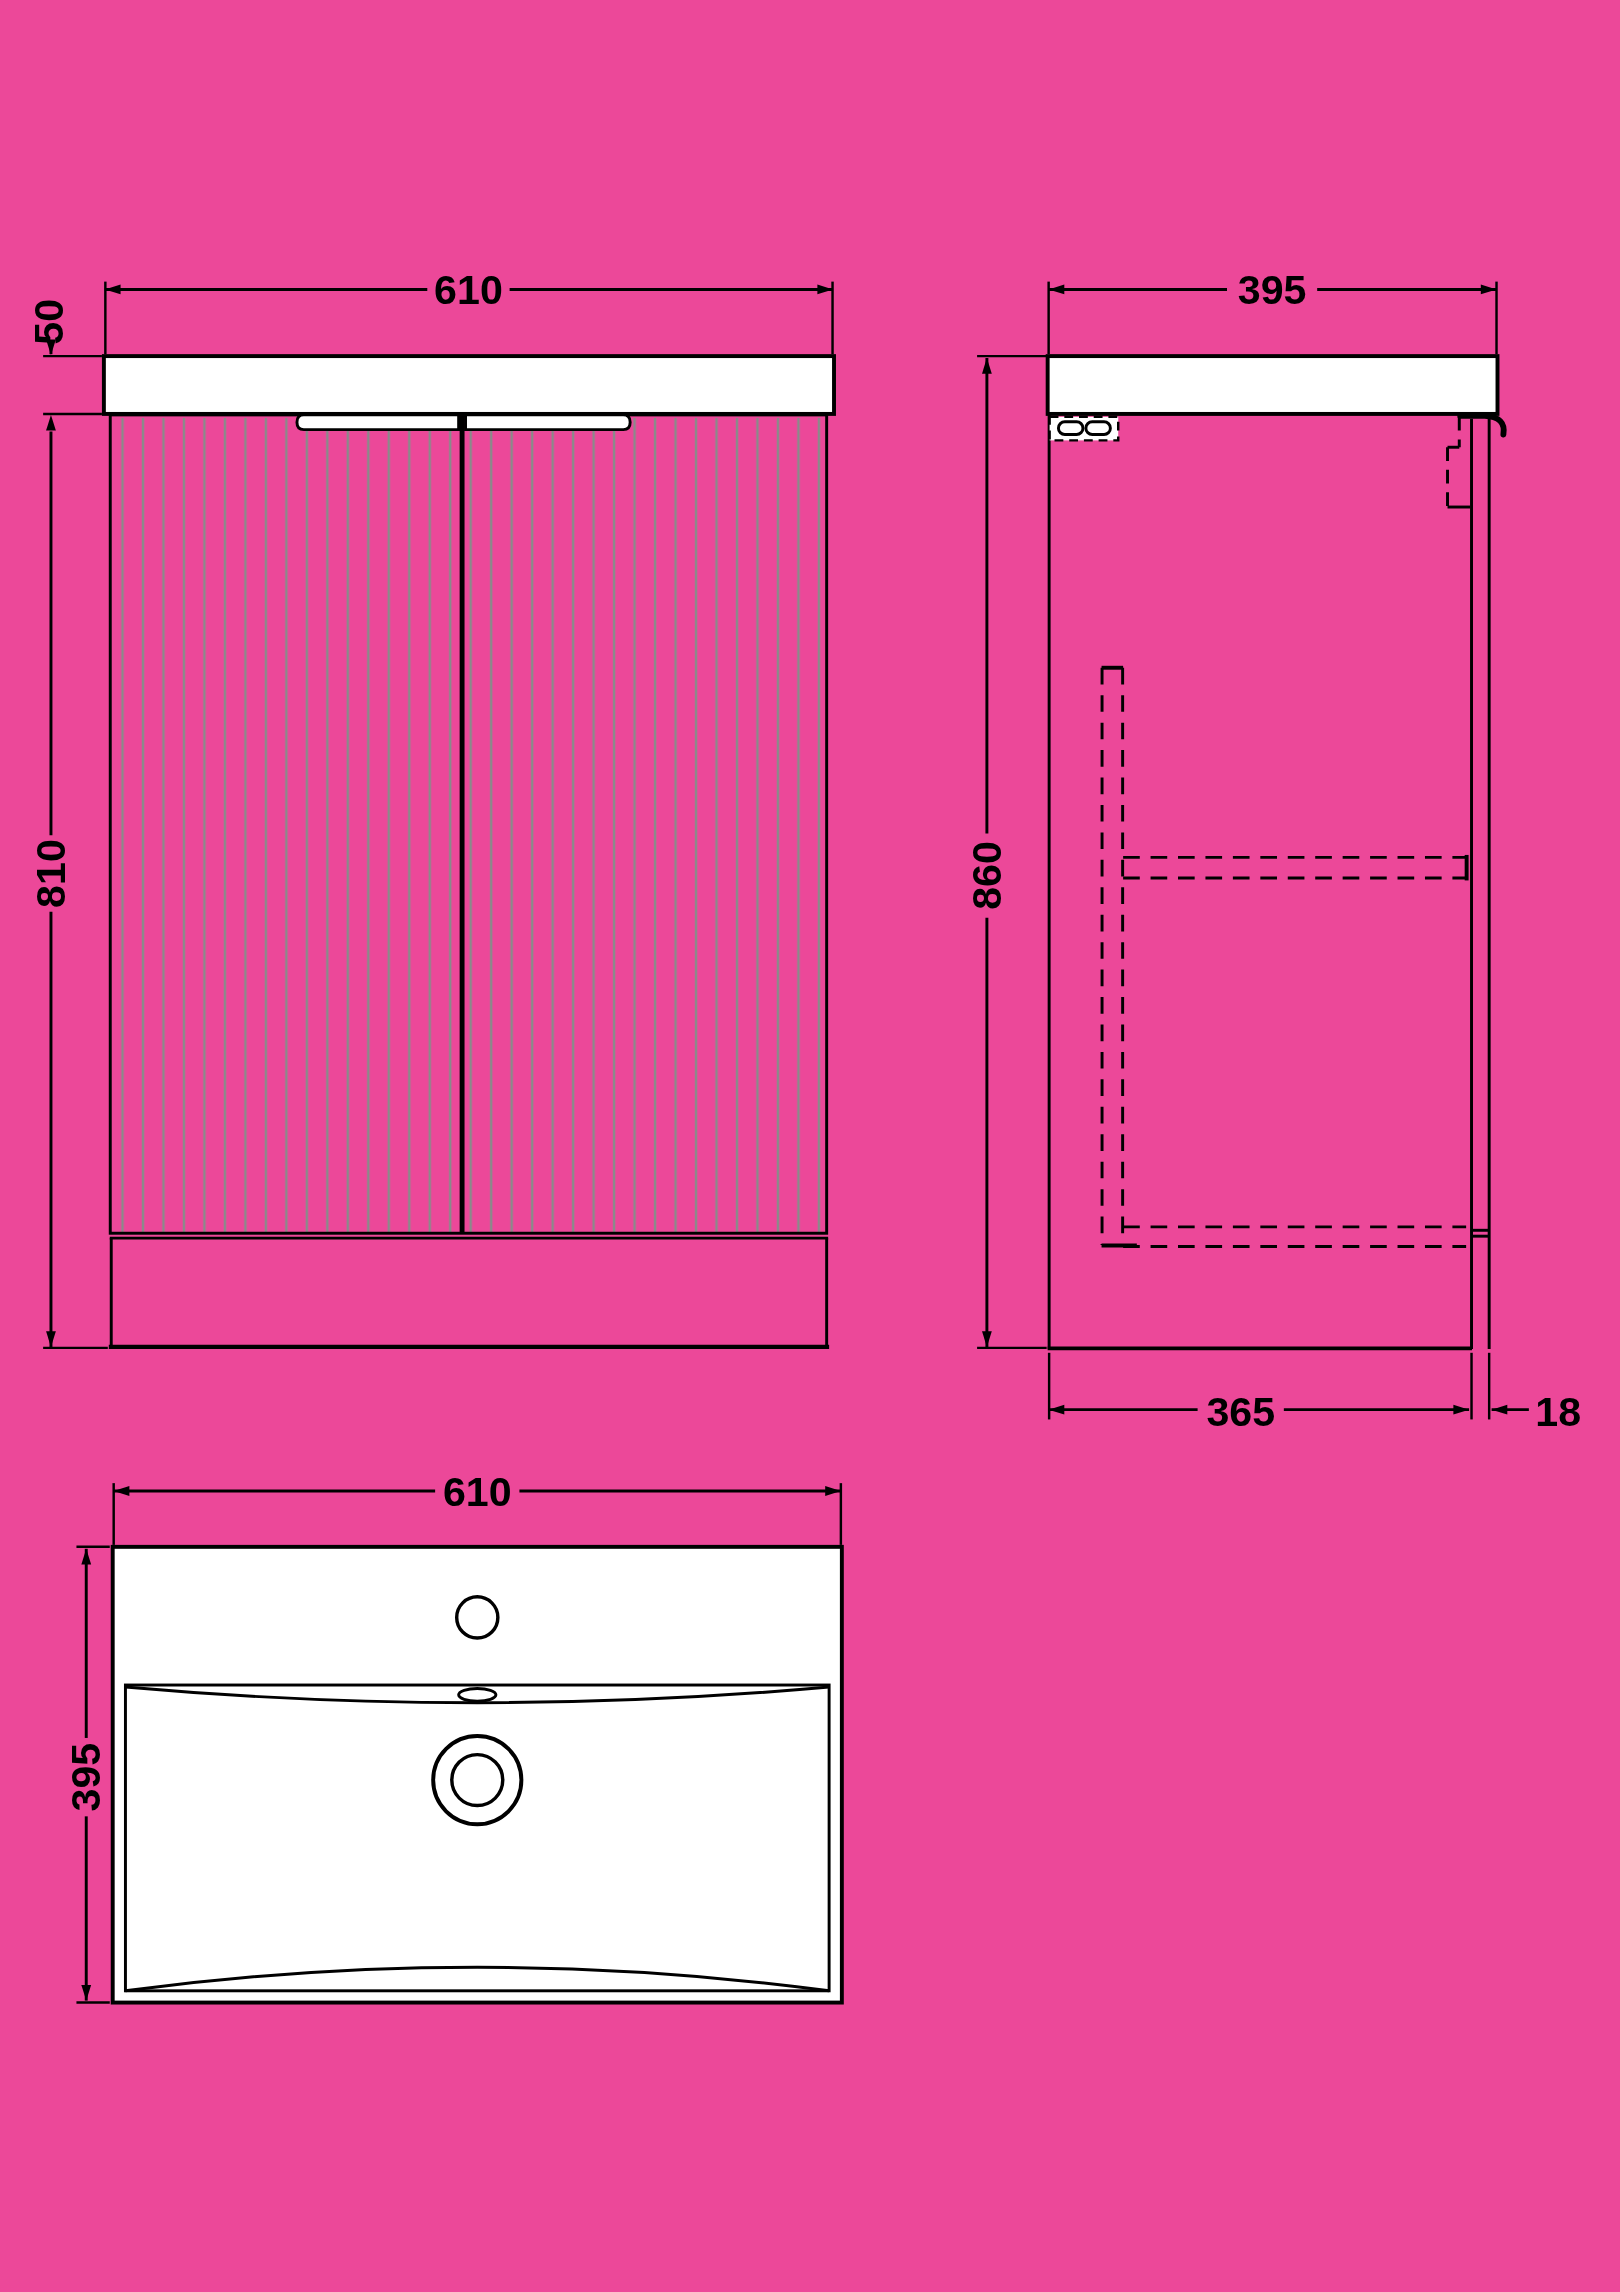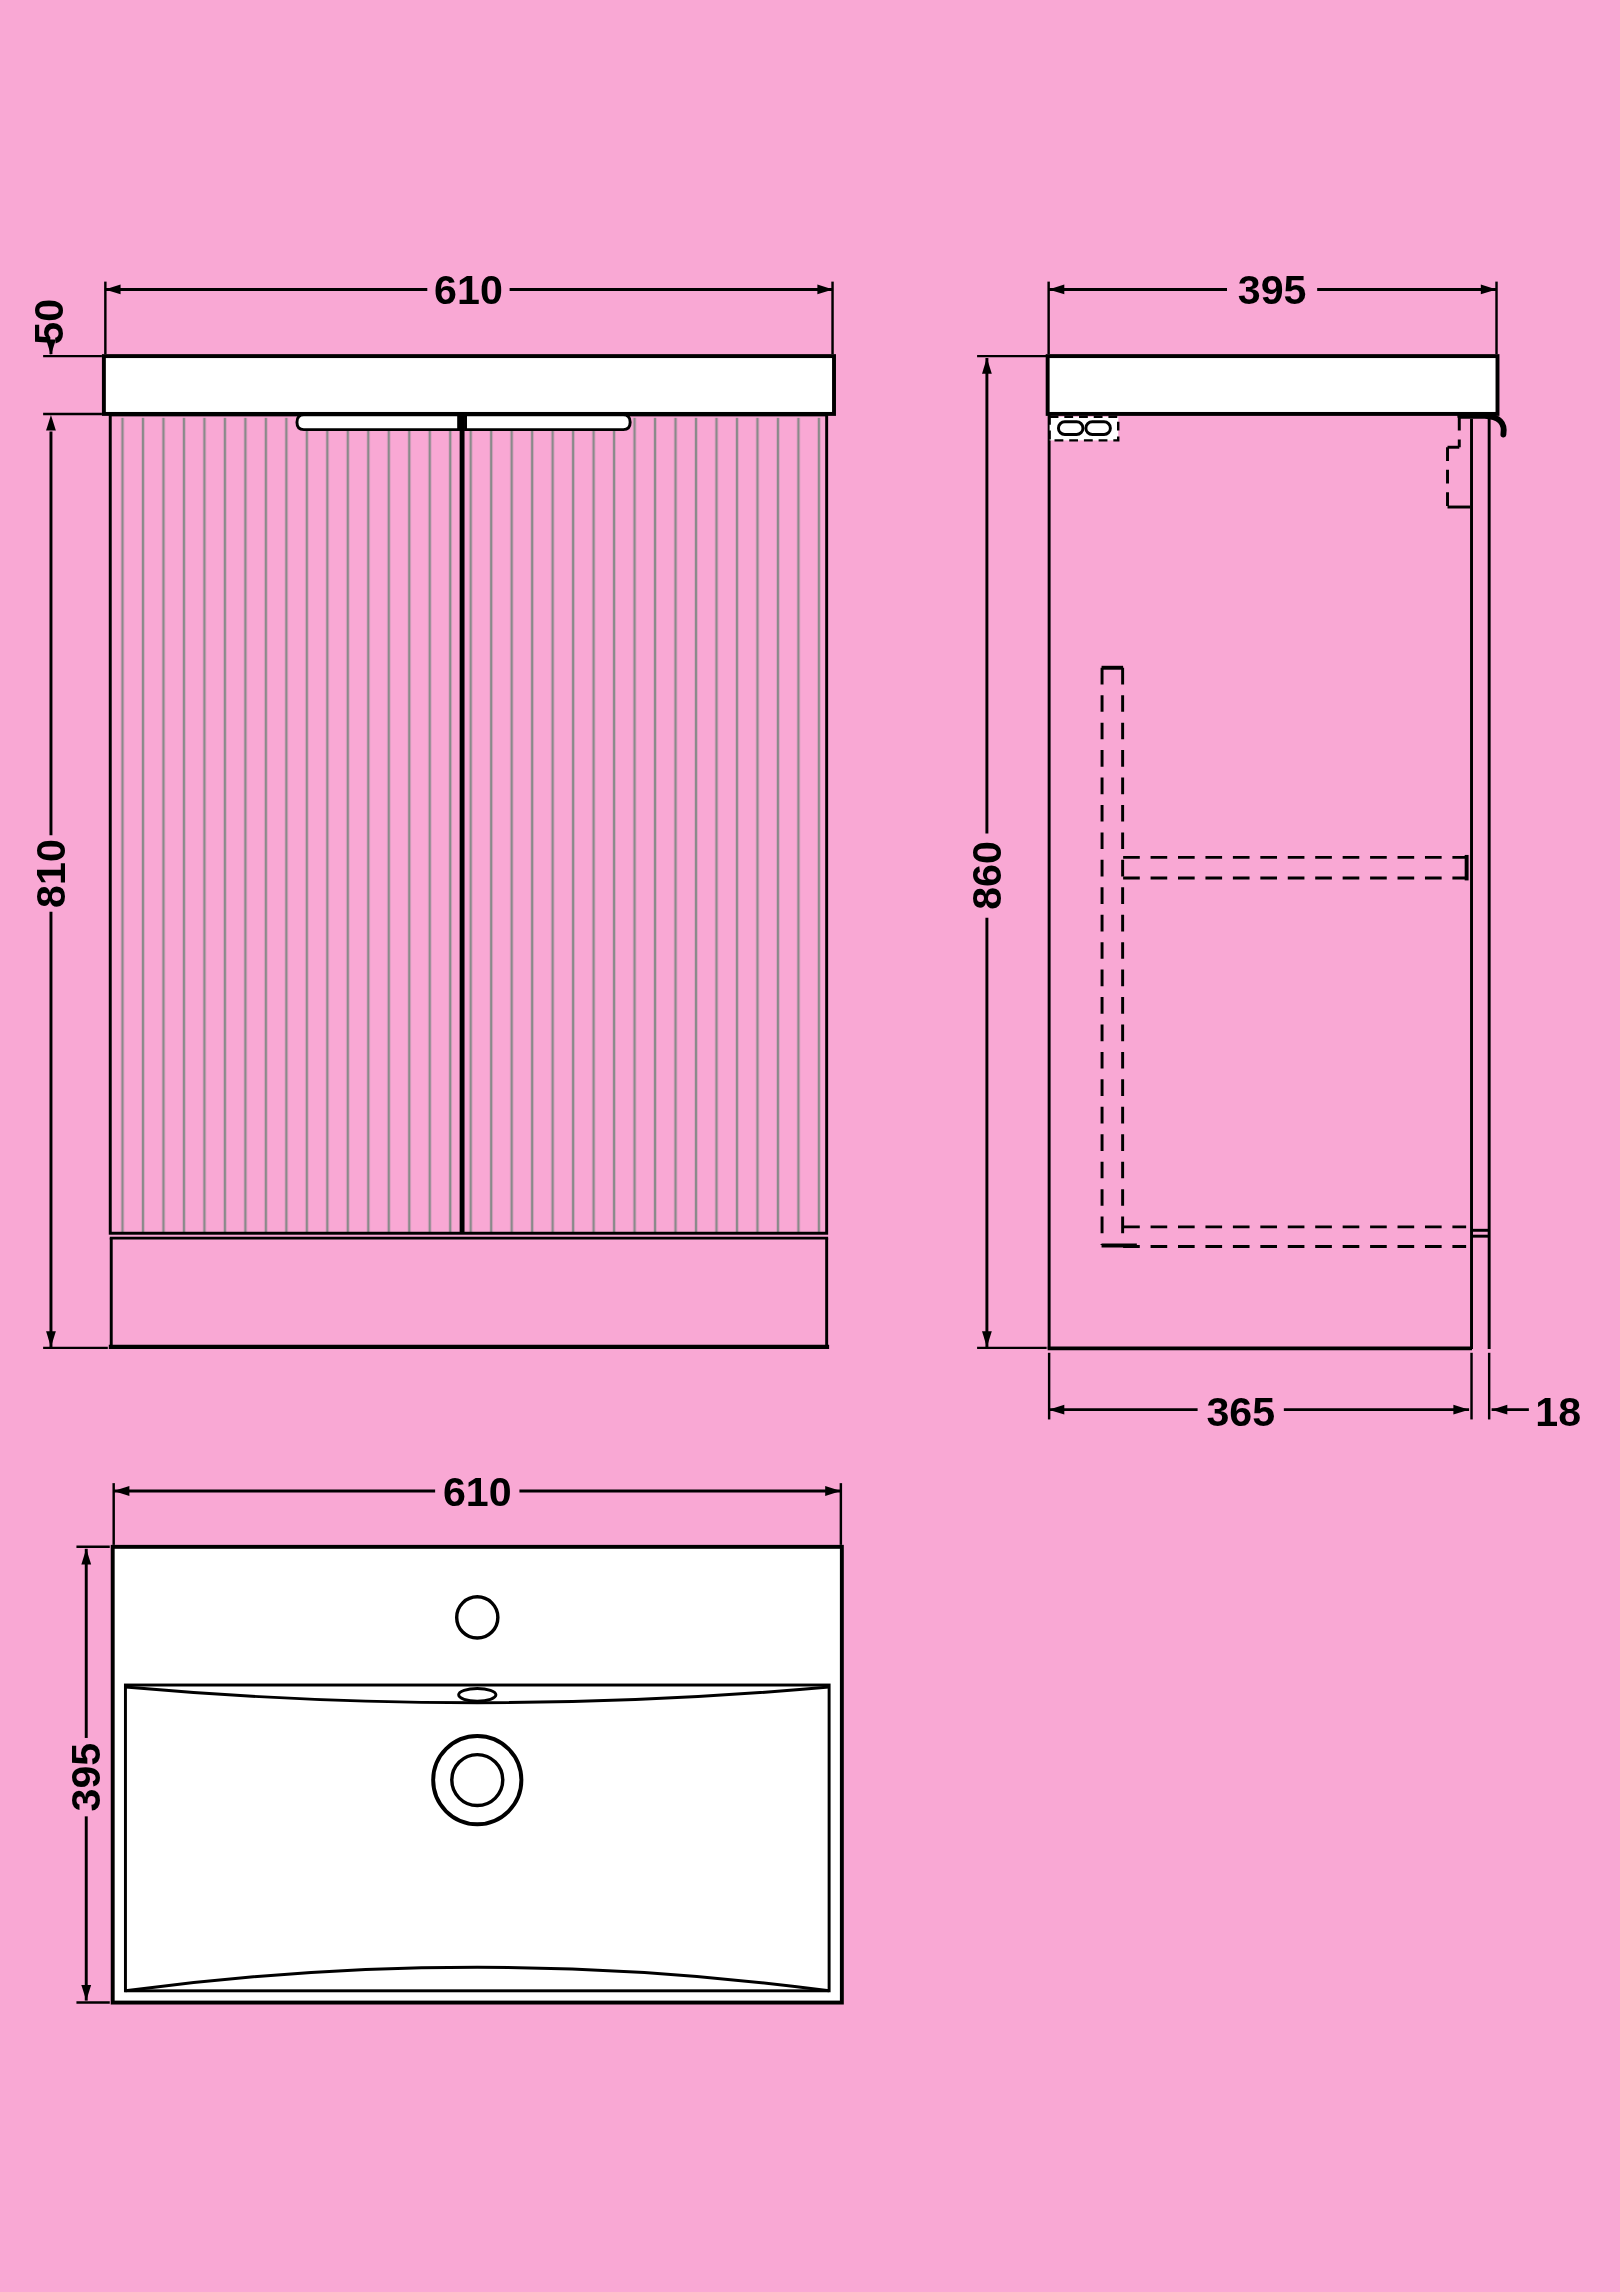--- a/index.html
+++ b/index.html
@@ -1,16 +1,16 @@
 <!DOCTYPE html>
 <html><head>
 <meta charset="utf-8">
 <style>
   html,body{margin:0;padding:0;background:#ffffff;}
-  .page{position:relative;width:1620px;height:2293px;background:#f9a8d4;overflow:hidden;}
+  .page{position:relative;width:1620px;height:2293px;background:#ec4899;overflow:hidden;}
   svg{display:block;}
   text{font-family:"Liberation Sans","DejaVu Sans",sans-serif;font-weight:bold;font-size:42px;fill:#000;}
 </style>
 </head>
 <body>
 
 <div class="page">
 <svg width="1620" height="2293" viewBox="0 0 1653 2339">
   <defs>
     <pattern id="flt" patternUnits="userSpaceOnUse" x="115" y="0" width="20.9" height="20">

